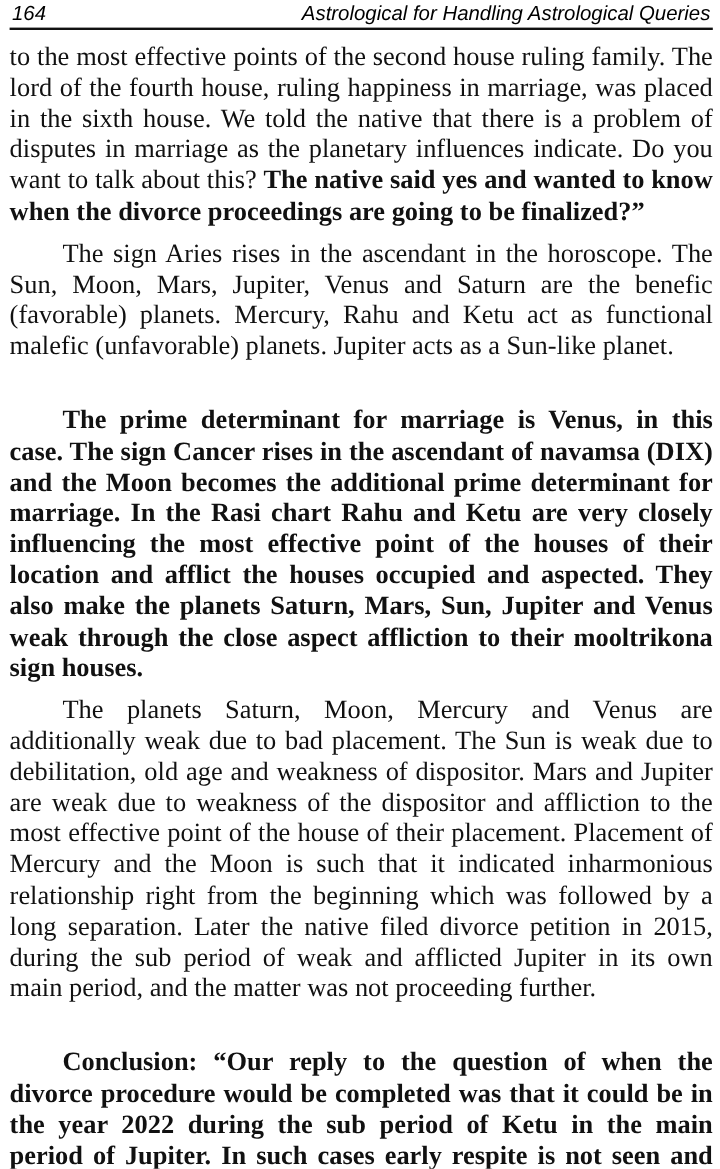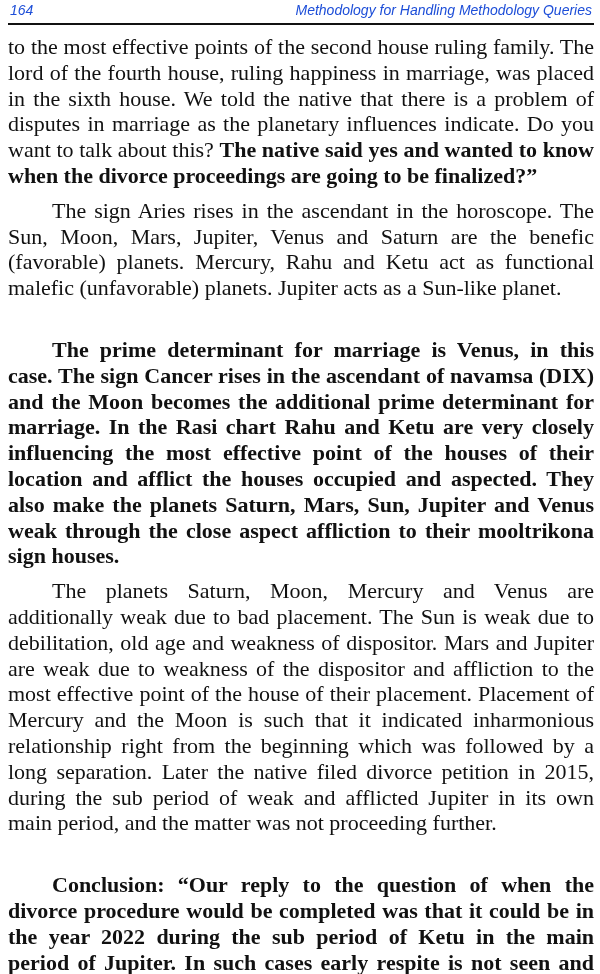--- a/index.html
+++ b/index.html
@@ -1,31 +1,31 @@
 <!DOCTYPE html>
 <html><head>
   <meta charset="utf-8">
   <style>
     html, body { margin:0; padding:0; background:#ffffff; }
     body { width:600px; height:974px; overflow:hidden; position:relative; color:#111; }
-    .header { position:absolute; left:8px; right:8px; top:0; height:24px; font-family:"Liberation Sans", sans-serif; font-style:italic; font-size:14px; color:#1d4ed8; }
+    .header { position:absolute; left:8px; right:8px; top:0; height:24px; font-family:"Liberation Sans", sans-serif; font-style:italic; font-size:17px; color:#000000; }
     .header .pnum { position:absolute; left:2px; top:2px; }
     .header .title { position:absolute; right:0; top:2px; }
     .rule { position:absolute; left:8px; right:6px; top:23px; height:2px; background:#111; }
     .content { position:absolute; left:8px; right:6px; top:34px; font-family:"Liberation Serif", serif; font-size:22px; line-height:25.8px; text-align:justify; }
     .para { margin:0 0 9px 0; }
     .indent { text-indent:44px; }
     .b { font-weight:bold;margin-top:36px; }
   </style>
 </head>
 <body>
 
 <div class="header">
   <span class="pnum">164</span>
-  <span class="title">Methodology for Handling Methodology Queries</span>
+  <span class="title">Astrological for Handling Astrological Queries</span>
 </div>
 <div class="rule"></div>
 
 <div class="content">
   <p class="para"><span>to the most effective points of the second house ruling family. The lord of the fourth house, ruling happiness in marriage, was placed in the sixth house. We told the native that there is a problem of disputes in marriage as the planetary influences indicate. Do you want to talk about this? </span><span class="b">The native said yes and wanted to know when the divorce proceedings are going to be finalized?”</span></p>
   <p class="para indent"><span>The sign Aries rises in the ascendant in the horoscope. The Sun, Moon, Mars, Jupiter, Venus and Saturn are the benefic (favorable) planets. Mercury, Rahu and Ketu act as functional malefic (unfavorable) planets. Jupiter acts as a Sun-like planet.</span></p>
   <p class="para indent b"><span>The prime determinant for marriage is Venus, in this case. The sign Cancer rises in the ascendant of navamsa (DIX) and the Moon becomes the additional prime determinant for marriage. In the Rasi chart Rahu and Ketu are very closely influencing the most effective point of the houses of their location and afflict the houses occupied and aspected. They also make the planets Saturn, Mars, Sun, Jupiter and Venus weak through the close aspect affliction to their mooltrikona sign houses.</span></p>
   <p class="para indent"><span>The planets Saturn, Moon, Mercury and Venus are additionally weak due to bad placement. The Sun is weak due to debilitation, old age and weakness of dispositor. Mars and Jupiter are weak due to weakness of the dispositor and affliction to the most effective point of the house of their placement. Placement of Mercury and the Moon is such that it indicated inharmonious relationship right from the beginning which was followed by a long separation. Later the native filed divorce petition in 2015, during the sub period of weak and afflicted Jupiter in its own main period, and the matter was not proceeding further.</span></p>
   <p class="para indent b"><span>Conclusion: “Our reply to the question of when the divorce procedure would be completed was that it could be in the year 2022 during the sub period of Ketu in the main period of Jupiter. In such cases early respite is not seen and even subsequent attempts for a new relationship do not succeed. On the request</span></p>
 </div>

